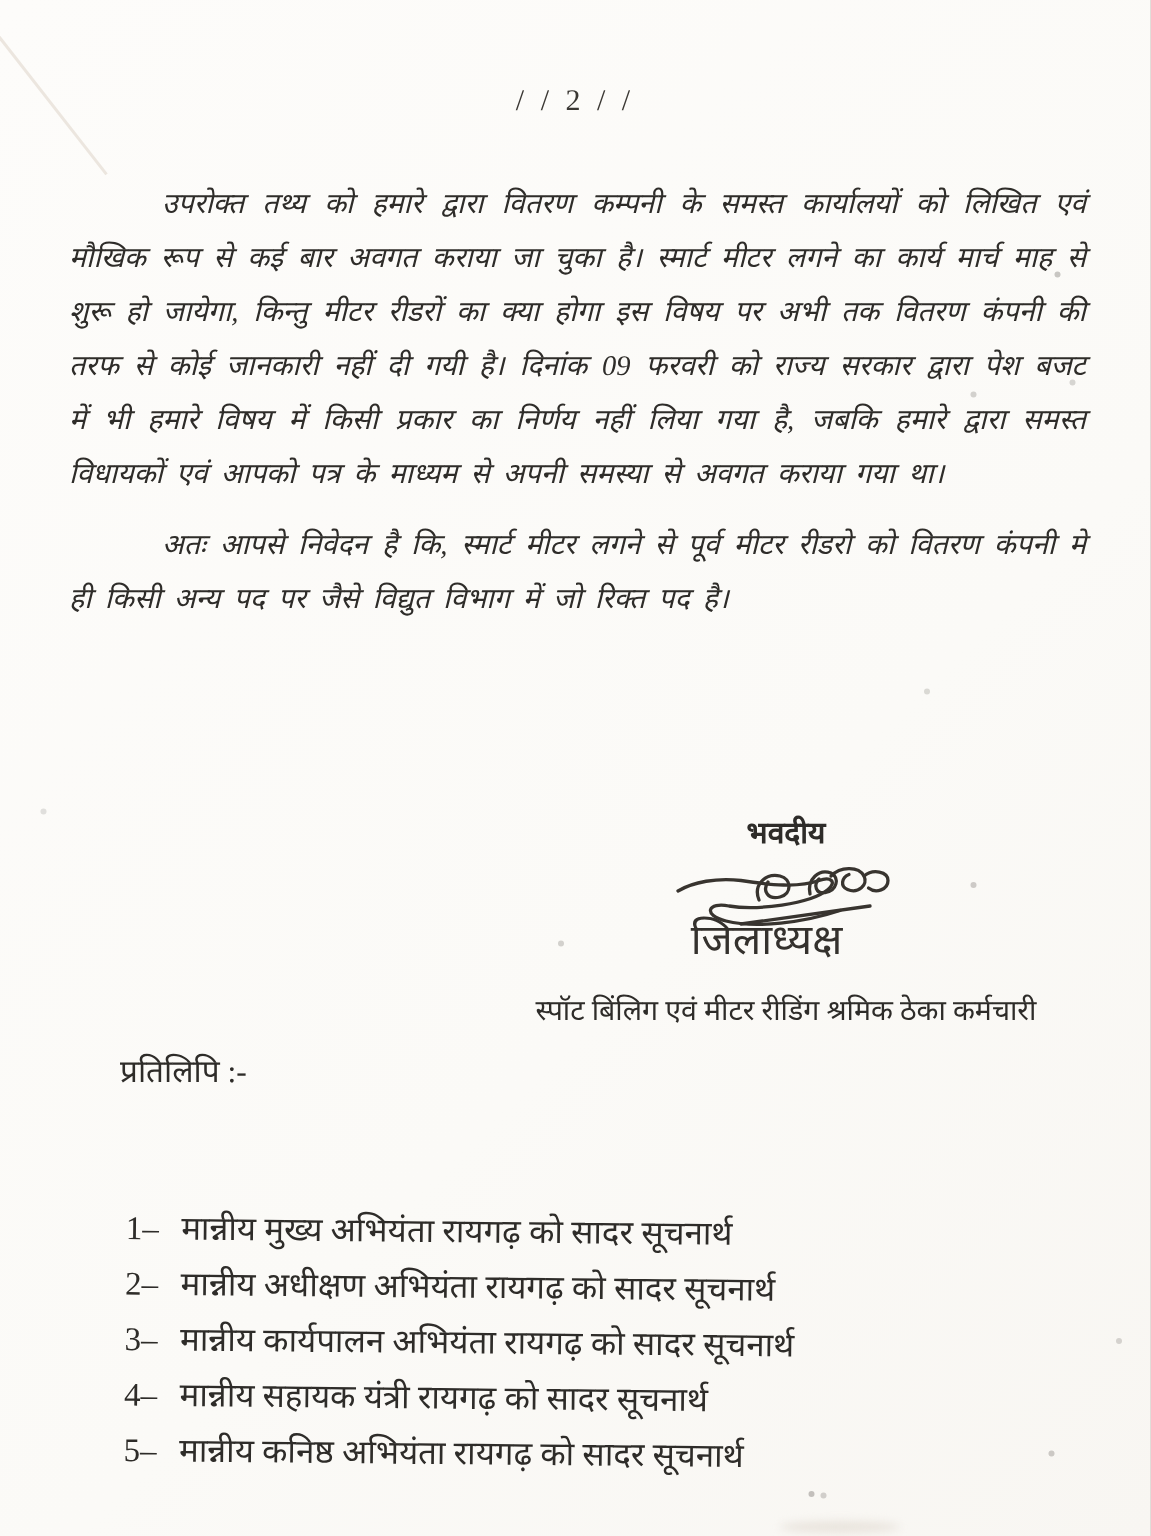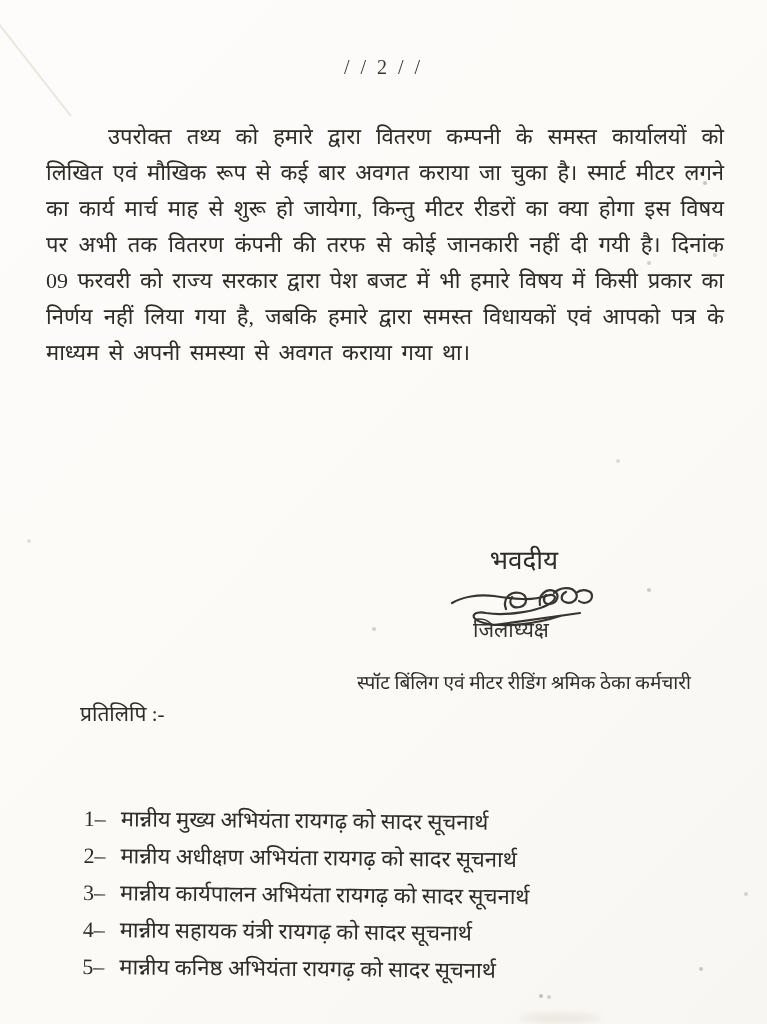--- a/index.html
+++ b/index.html
@@ -14,42 +14,43 @@
   }
   .page-number{
     position:absolute;top:56px;left:0;right:0;
     text-align:center;
     font-size:20px;letter-spacing:3px;
     color:#3a3733;
   }
   .body-text{
     position:absolute;left:46px;width:678px;
     text-align:justify;
-    font-size:22px;line-height:36px;
+    font-size:19px;line-height:36px;
     word-spacing:4px;
     text-indent:62px;
     color:#2e2c29;
+    font-style:italic;
   }
   .para-1{top:119px;}
   .para-2{top:346px;}
   .para-3{top:443px;}
   .closing{
     position:absolute;left:322px;top:541px;width:404px;
     text-align:center;
   }
-  .salutation{font-size:26px;color:#2e2c29;}
+  .salutation{font-size:20px;color:#2e2c29;font-weight:bold;}
   .signature-wrap{
     position:relative;height:64px;margin-top:4px;
   }
   .signature-svg{
     position:absolute;left:126px;top:2px;
   }
   .signatory-title{
     position:absolute;left:0;right:26px;top:34px;
-    font-size:21px;color:#34312d;
+    font-size:28px;color:#34312d;
   }
   .organization{
     font-size:19px;margin-top:24px;color:#2e2c29;
     white-space:nowrap;
   }
   .copy-label{
     position:absolute;left:80px;top:699px;
     font-size:21px;color:#2e2c29;
   }
   .copy-list{
@@ -88,20 +89,21 @@
 <body>
 
 <div class="page">
 
   <div class="corner-artifact"></div>
 
   <div class="page-number">/ / 2 / /</div>
 
   <div class="body-text para-1">उपरोक्त तथ्य को हमारे द्वारा वितरण कम्पनी के समस्त कार्यालयों को लिखित एवं मौखिक रूप से कई बार अवगत कराया जा चुका है। स्मार्ट मीटर लगने का कार्य मार्च माह से शुरू हो जायेगा, किन्तु मीटर रीडरों का क्या होगा इस विषय पर अभी तक वितरण कंपनी की तरफ से कोई जानकारी नहीं दी गयी है। दिनांक 09 फरवरी को राज्य सरकार द्वारा पेश बजट में भी हमारे विषय में किसी प्रकार का निर्णय नहीं लिया गया है, जबकि हमारे द्वारा समस्त विधायकों एवं आपको पत्र के माध्यम से अपनी समस्या से अवगत कराया गया था।</div>
 
+  <div class="body-text para-2">अतः आपसे निवेदन है कि, स्मार्ट मीटर लगने से पूर्व मीटर रीडरो को वितरण कंपनी मे ही किसी अन्य पद पर जैसे विद्युत विभाग में जो रिक्त पद है।</div>
 
 
   <div class="closing">
     <div class="salutation">भवदीय</div>
     <div class="signature-wrap">
       <svg class="signature-svg" width="150" height="56" viewBox="0 0 150 56">
         <g fill="none" stroke="#38342f" stroke-width="2.2" stroke-linecap="round">
           <path d="M4,20 C14,14 30,11 46,13 C66,16 84,18 98,13 C106,10 110,14 104,19 C92,29 56,33 38,30 C24,27 20,36 36,40 C56,45 88,41 112,33"></path>
           <path d="M58,26 C54,16 62,8 72,10 C80,12 80,22 72,24 C64,26 60,20 64,14"></path>
           <path d="M92,22 C90,12 98,5 106,8 C112,11 110,20 102,21 C96,22 94,16 98,12"></path>

